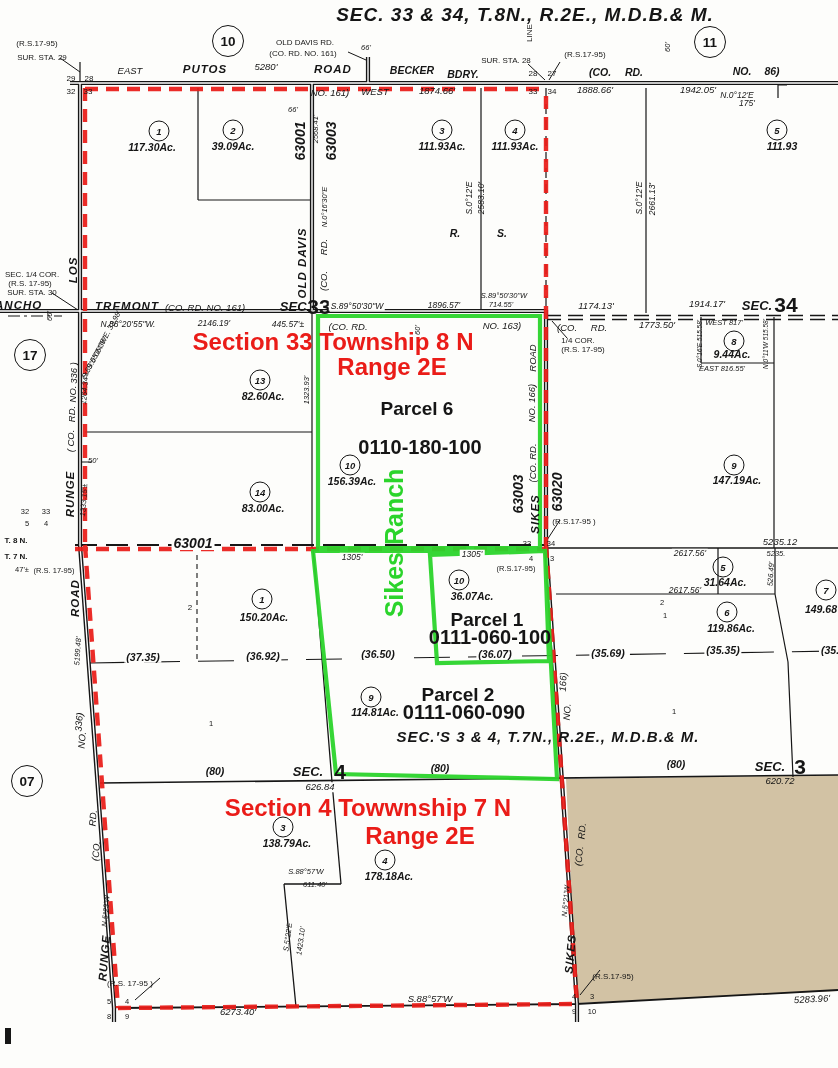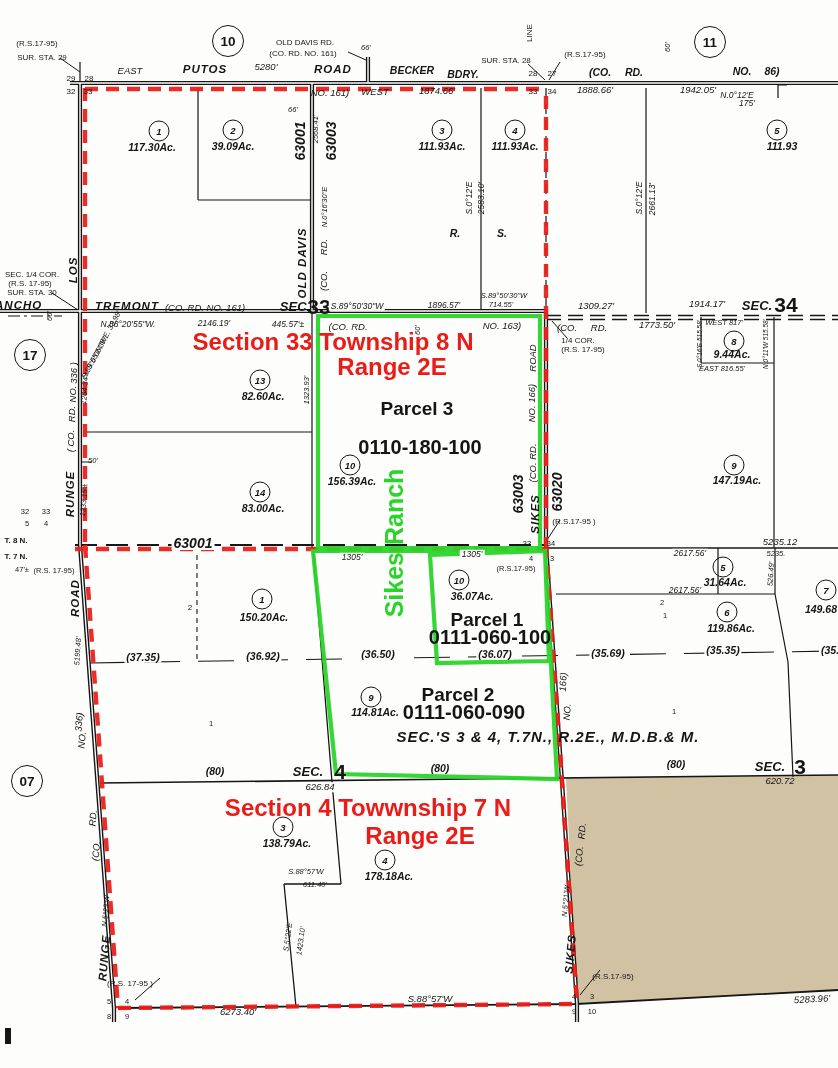--- a/index.html
+++ b/index.html
@@ -61,20 +61,21 @@
     <g fill="none" stroke="#ffffff" stroke-width="1.4">
       <path d="M70,83H838 M368,57V83 M80,83V545L114,1008V1022 M312,83V310 M0,311H546 M546,310V545L577,1004V1022"></path>
     </g>
 
     <path fill="none" style="stroke:var(--red,#ea1c18)" stroke-width="4.4" stroke-dasharray="13 8" opacity="0.93" d="M85,89H546 M85,88V545 M546,96V545 M546,545L577,1004 M85,545L118,1008 M118,1008L576,1004 M75,549H546"></path>
 
     <path fill="none" style="stroke:var(--green,#2bd42b)" stroke-width="4.2" opacity="0.95" d="M318,316H540V548H318Z M313,551H545L557,779L336,774Z M430,555L545,551L549,661L437,663Z"></path>
     <rect x="5" y="1028" width="6" height="16" style="fill:var(--ink,#161616)"></rect>
   </svg>
   <div id="labels">
+      <div class="lbl t1" style="left: 525px; top: 14px; transform: translate(-50%, -50%);">SEC. 33 &amp; 34, T.8N., R.2E., M.D.B.&amp; M.</div>
       <div class="lbl n8" style="left: 37px; top: 44px; transform: translate(-50%, -50%);">(R.S.17-95)</div>
       <div class="lbl n8" style="left: 42px; top: 58px; transform: translate(-50%, -50%);">SUR. STA. 29</div>
       <div class="lbl n8" style="left: 305px; top: 43px; transform: translate(-50%, -50%);">OLD DAVIS RD.</div>
       <div class="lbl n8" style="left: 303px; top: 54px; transform: translate(-50%, -50%);">(CO. RD. NO. 161)</div>
       <div class="lbl d7" style="left: 366px; top: 48px; transform: translate(-50%, -50%);">66'</div>
       <div class="lbl d9" style="left: 130px; top: 71px; transform: translate(-50%, -50%);">EAST</div>
       <div class="lbl d11" style="left: 205px; top: 70px; transform: translate(-50%, -50%);">PUTOS</div>
       <div class="lbl d9" style="left: 266px; top: 67px; transform: translate(-50%, -50%);">5280'</div>
       <div class="lbl d11" style="left: 333px; top: 70px; transform: translate(-50%, -50%);">ROAD</div>
       <div class="lbl d10" style="left: 412px; top: 70px; transform: translate(-50%, -50%);">BECKER</div>
@@ -126,21 +127,21 @@
       <div class="lbl n8" style="left: 32px; top: 293px; transform: translate(-50%, -50%);">SUR. STA. 30</div>
       <div class="lbl d11" style="left: 14px; top: 306px; transform: translate(-50%, -50%);">RANCHO</div>
       <div class="lbl d11" style="left: 127px; top: 307px; transform: translate(-50%, -50%);">TREMONT</div>
       <div class="lbl d9" style="left: 205px; top: 308px; transform: translate(-50%, -50%);">(CO. RD. NO. 161)</div>
       <div class="lbl sec" style="left: 295px; top: 306px; transform: translate(-50%, -50%);">SEC.</div>
       <div class="lbl secbig" style="left: 319px; top: 306px; transform: translate(-50%, -50%);">33</div>
       <div class="lbl d8 bgw" style="left: 357px; top: 306px; transform: translate(-50%, -50%);">S.89°50'30"W</div>
       <div class="lbl d8" style="left: 444px; top: 305px; transform: translate(-50%, -50%);">1896.57'</div>
       <div class="lbl d7" style="left: 504px; top: 296px; transform: translate(-50%, -50%);">S.89°50'30"W</div>
       <div class="lbl d7" style="left: 501px; top: 305px; transform: translate(-50%, -50%);">714.55'</div>
-      <div class="lbl d9" style="left: 596px; top: 306px; transform: translate(-50%, -50%);">1309.27'</div>
+      <div class="lbl d9" style="left: 596px; top: 306px; transform: translate(-50%, -50%);">1174.13'</div>
       <div class="lbl d9" style="left: 707px; top: 304px; transform: translate(-50%, -50%);">1914.17'</div>
       <div class="lbl sec" style="left: 757px; top: 305px; transform: translate(-50%, -50%);">SEC.</div>
       <div class="lbl secbig" style="left: 786px; top: 304px; transform: translate(-50%, -50%);">34</div>
       <div class="lbl d7" style="left: 50px; top: 316px; transform: translate(-50%, -50%) rotate(-90deg);">66'</div>
       <div class="lbl d8" style="left: 128px; top: 324px; transform: translate(-50%, -50%);">N.88°20'55"W.</div>
       <div class="lbl d8" style="left: 214px; top: 323px; transform: translate(-50%, -50%);">2146.19'</div>
       <div class="lbl d8" style="left: 288px; top: 324px; transform: translate(-50%, -50%);">445.57'±</div>
       <div class="lbl d9" style="left: 567px; top: 328px; transform: translate(-50%, -50%);">(CO.</div>
       <div class="lbl d9" style="left: 599px; top: 328px; transform: translate(-50%, -50%);">RD.</div>
       <div class="lbl d9" style="left: 657px; top: 325px; transform: translate(-50%, -50%);">1773.50'</div>
@@ -164,21 +165,21 @@
       <div class="lbl d7" style="left: 93px; top: 461px; transform: translate(-50%, -50%);">50'</div>
       <div class="lbl d10" style="left: 263px; top: 396px; transform: translate(-50%, -50%);">82.60Ac.</div>
       <div class="lbl d10" style="left: 263px; top: 508px; transform: translate(-50%, -50%);">83.00Ac.</div>
       <div class="lbl d7" style="left: 307px; top: 390px; transform: translate(-50%, -50%) rotate(-90deg);">1323.93'</div>
       <div class="lbl r1" style="left: 333px; top: 342px; transform: translate(-50%, -50%);">Section 33 Township 8 N</div>
       <div class="lbl r1" style="left: 392px; top: 367px; transform: translate(-50%, -50%);">Range 2E</div>
       <div class="lbl d9" style="left: 348px; top: 327px; transform: translate(-50%, -50%);">(CO. RD.</div>
       <div class="lbl d9" style="left: 502px; top: 326px; transform: translate(-50%, -50%);">NO. 163)</div>
       <div class="lbl d7" style="left: 418px; top: 330px; transform: translate(-50%, -50%) rotate(-90deg);">60'</div>
       <div class="lbl d9" style="left: 533px; top: 358px; transform: translate(-50%, -50%) rotate(-90deg);">ROAD</div>
-      <div class="lbl pl" style="left: 417px; top: 408px; transform: translate(-50%, -50%);">Parcel 3</div>
+      <div class="lbl pl" style="left: 417px; top: 408px; transform: translate(-50%, -50%);">Parcel 6</div>
       <div class="lbl pm" style="left: 420px; top: 447px; transform: translate(-50%, -50%);">0110-180-100</div>
       <div class="lbl d10" style="left: 352px; top: 481px; transform: translate(-50%, -50%);">156.39Ac.</div>
       <div class="lbl g1" style="left: 394px; top: 543px; transform: translate(-50%, -50%) rotate(-90deg);">Sikes Ranch</div>
       <div class="lbl d9" style="left: 532px; top: 403px; transform: translate(-50%, -50%) rotate(-90deg);">NO. 166)</div>
       <div class="lbl d9" style="left: 533px; top: 463px; transform: translate(-50%, -50%) rotate(-90deg);">(CO. RD.</div>
       <div class="lbl d11" style="left: 536px; top: 514px; transform: translate(-50%, -50%) rotate(-90deg);">SIKES</div>
       <div class="lbl d13" style="left: 518px; top: 494px; transform: translate(-50%, -50%) rotate(-90deg);">63003</div>
       <div class="lbl d13" style="left: 557px; top: 492px; transform: translate(-50%, -50%) rotate(-90deg);">63020</div>
       <div class="lbl n8" style="left: 574px; top: 522px; transform: translate(-50%, -50%);">(R.S.17-95 )</div>
       <div class="lbl d10" style="left: 737px; top: 480px; transform: translate(-50%, -50%);">147.19Ac.</div>

